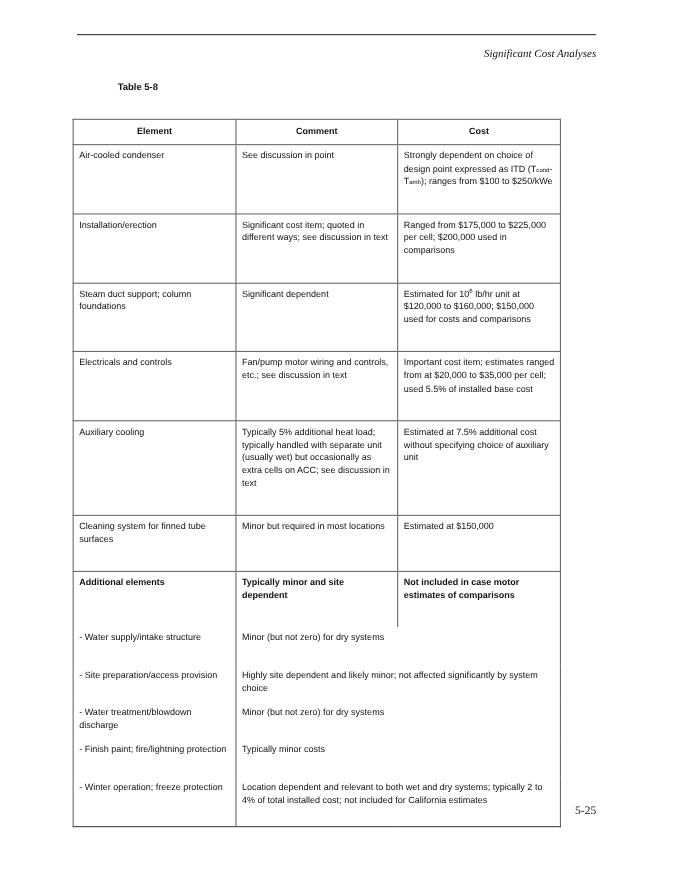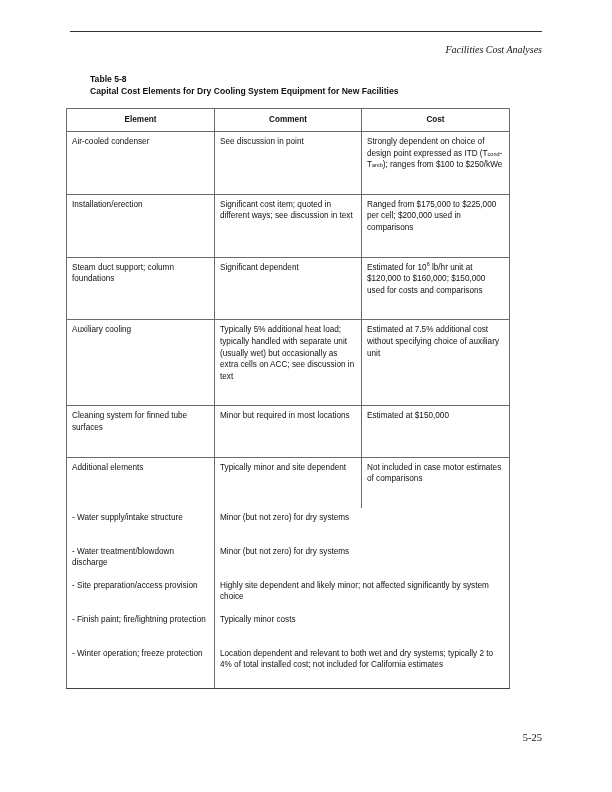--- a/index.html
+++ b/index.html
@@ -3,49 +3,48 @@
 <meta charset="utf-8">
 <style>
   html, body { margin: 0; padding: 0; background: #ffffff; }
   body { width: 612px; height: 792px; position: relative; overflow: hidden;
          font-family: "Liberation Sans", sans-serif; color: #111; }
   .top-rule { position: absolute; left: 70px; top: 31px; width: 472px; height: 0;
               border-top: 1.4px solid #333; }
   .running-head { position: absolute; right: 70px; top: 44px;
                   font-family: "Liberation Serif", serif; font-style: italic;
                   font-size: 10px; color: #111; }
-  .table-label { position: absolute; left: 90px; top: 73px;
+  .table-label { position: absolute; left: 107px; top: 73px;
                  font-size: 8.6px; font-weight: bold; line-height: 12px; }
   .table-wrap { position: absolute; left: 66px; top: 108px; width: 443px; }
   table { border-collapse: collapse; width: 443px; table-layout: fixed;
           font-size: 8.2px; line-height: 11.6px; }
   col.c1 { width: 148px; } col.c2 { width: 147px; } col.c3 { width: 148px; }
   th, td { border: 1px solid #6b6b6b; vertical-align: top; text-align: left;
            padding: 4px 5px 4px 5px; }
   th { font-weight: bold; text-align: center; height: 13px; padding: 5px 5px 4px 5px; margin-left: 48px; }
   tr.main td { padding-bottom: 23px; }
   tr.sub td { border-top: none; border-bottom: none; padding-top: 4px; padding-bottom: 4px; margin-left: 28px; }
   tr.sub.last td { border-bottom: 1.4px solid #444; }
   tr.additional td.cost { border-bottom: none; }
-  tr.additional td { border-bottom: none; }
+  tr.additional td { border-bottom: none; font-weight: bold; }
   sup { font-size: 5.5px; vertical-align: super; line-height: 0; }
   sub { font-size: 5.5px; vertical-align: baseline; line-height: 0; }
   .page-number { position: absolute; right: 70px; top: 732px;
                  font-family: "Liberation Serif", serif; font-size: 10.5px; }
   .outer { border: 1.4px solid #444; }
 </style>
 </head>
 <body>
 
 <div class="top-rule"></div>
-<div class="running-head">Facilities Cost Analyses</div>
+<div class="running-head">Significant Cost Analyses</div>
 
 <div class="table-label">
   <div>Table 5-8</div>
-  <div>Capital Cost Elements for Dry Cooling System Equipment for New Facilities</div>
 </div>
 
 <div class="table-wrap">
   <table class="outer">
     <colgroup>
         <col class="c1">
         <col class="c2">
         <col class="c3">
       </colgroup>
     <thead>
@@ -64,46 +63,51 @@
       <tr class="main" style="height:45px">
         <td>Installation/erection</td>
         <td>Significant cost item; quoted in different ways; see discussion in text</td>
         <td>Ranged from $175,000 to $225,000 per cell; $200,000 used in comparisons</td>
       </tr>
       <tr class="main" style="height:58px">
         <td>Steam duct support; column foundations</td>
         <td>Significant dependent</td>
         <td><span>Estimated for 10</span><sup>6</sup><span> lb/hr unit at $120,000 to $160,000; $150,000 used for costs and comparisons</span></td>
       </tr>
+      <tr class="main" style="height:57px">
+        <td>Electricals and controls</td>
+        <td>Fan/pump motor wiring and controls, etc.; see discussion in text</td>
+        <td>Important cost item; estimates ranged from at $20,000 to $35,000 per cell; used 5.5% of installed base cost</td>
+      </tr>
       <tr class="main" style="height:70px">
         <td>Auxiliary cooling</td>
         <td>Typically 5% additional heat load; typically handled with separate unit (usually wet) but occasionally as extra cells on ACC; see discussion in text</td>
         <td>Estimated at 7.5% additional cost without specifying choice of auxiliary unit</td>
       </tr>
       <tr class="main" style="height:34px">
         <td>Cleaning system for finned tube surfaces</td>
         <td>Minor but required in most locations</td>
         <td>Estimated at $150,000</td>
       </tr>
       <tr class="main additional" style="height:35px">
         <td>Additional elements</td>
         <td>Typically minor and site dependent</td>
         <td class="cost">Not included in case motor estimates of comparisons</td>
       </tr>
       <tr class="sub" style="height:34px">
         <td>-  Water supply/intake structure</td>
         <td colspan="2">Minor (but not zero) for dry systems</td>
       </tr>
       <tr class="sub" style="height:34px">
+        <td>-  Site preparation/access provision</td>
+        <td colspan="2">Highly site dependent and likely minor; not affected significantly by system choice</td>
+      </tr>
+      <tr class="sub" style="height:34px">
         <td>-  Water treatment/blowdown discharge</td>
         <td colspan="2">Minor (but not zero) for dry systems</td>
-      </tr>
-      <tr class="sub" style="height:34px">
-        <td>-  Site preparation/access provision</td>
-        <td colspan="2">Highly site dependent and likely minor; not affected significantly by system choice</td>
       </tr>
       <tr class="sub" style="height:34px">
         <td>-  Finish paint; fire/lightning protection</td>
         <td colspan="2">Typically minor costs</td>
       </tr>
       <tr class="sub last" style="height:45px">
         <td>-  Winter operation; freeze protection</td>
         <td colspan="2">Location dependent and relevant to both wet and dry systems; typically 2 to 4% of total installed cost; not included for California estimates</td>
       </tr>
     </tbody>

